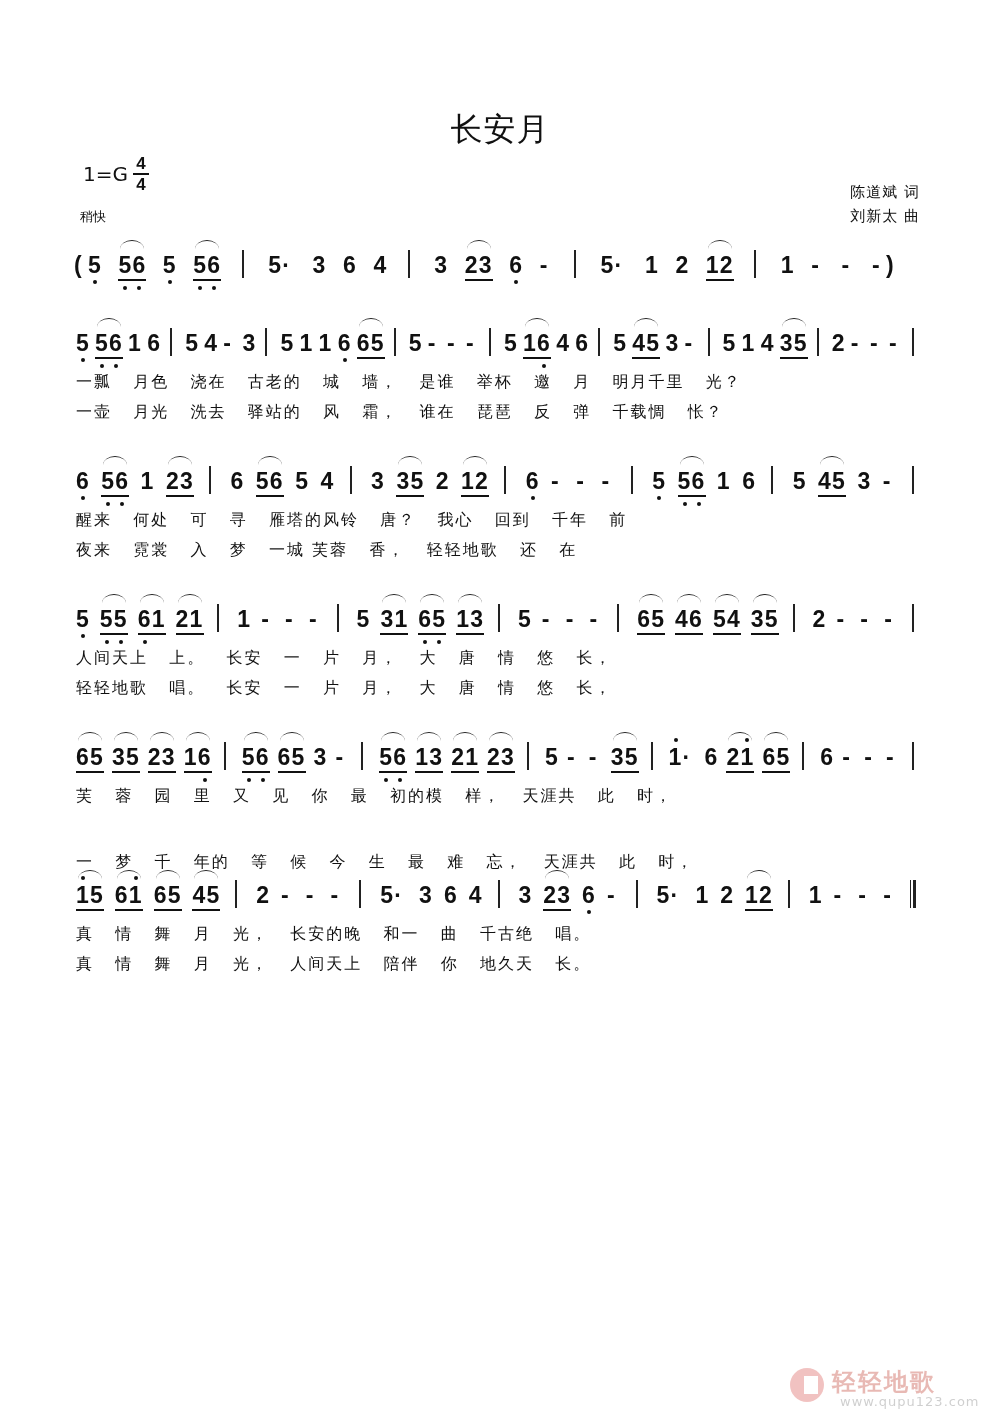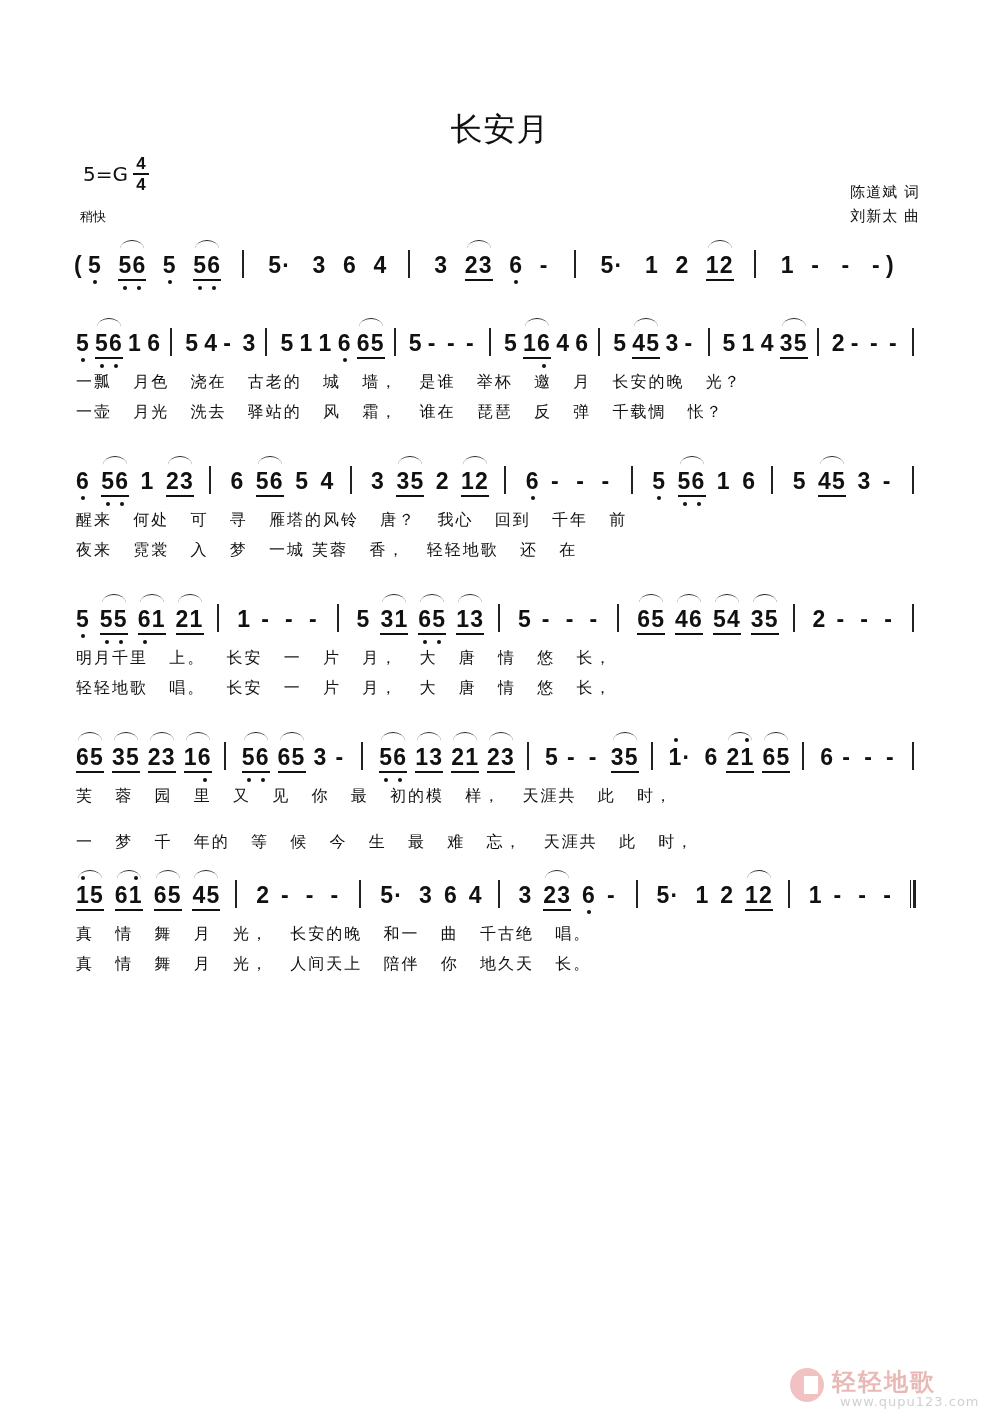--- a/index.html
+++ b/index.html
@@ -22,21 +22,21 @@
   .wm{position:absolute;left:790px;top:1366px;width:210px;height:45px;opacity:.35;}
   .wm .logo{position:absolute;left:0;top:2px;width:34px;height:34px;border-radius:50%;background:#d9534f;}
   .wm .logo:after{content:"";position:absolute;left:14px;top:8px;width:14px;height:18px;background:#fff;}
   .wm .cn{position:absolute;left:42px;top:0;font-size:24px;color:#c0392b;font-family:"DejaVu Serif",serif;font-weight:bold;letter-spacing:2px;}
   .wm .url{position:absolute;left:50px;top:28px;font-size:13px;color:#777;letter-spacing:1px;}
 </style>
 </head>
 <body>
 
 <div class="title">长安月</div>
-<div class="key">5=G</div>
+<div class="key">1=G</div>
 <div class="timesig">
   <div>4</div>
   <div class="line"></div>
   <div>4</div>
 </div>
 <div class="tempo">稍快</div>
 <div class="credit c1">陈道斌 词</div>
 <div class="credit c2">刘新太 曲</div>
 
 <div id="score">
@@ -141,21 +141,21 @@
     <div class="n" style="left: 779.7px; top: 330px;">3</div>
     <div class="n" style="left: 793.7px; top: 330px;">5</div>
     <div class="ul" style="left: 779.7px; top: 357px; width: 28px;"></div>
     <div class="slur" style="left: 781.7px; top: 318px; width: 24px; height: 8px;"></div>
     <div class="bar" style="left: 816.75px; top: 328px;"></div>
     <div class="n" style="left: 831.8px; top: 330px;">2</div>
     <div class="n" style="left: 850.85px; top: 330px;">-</div>
     <div class="n" style="left: 869.9px; top: 330px;">-</div>
     <div class="n" style="left: 888.95px; top: 330px;">-</div>
     <div class="bar" style="left: 912px; top: 328px;"></div>
-    <div class="lyr" style="left: 76px; top: 372px; width: 850px;">一瓢   月色   浇在   古老的   城   墙，   是谁   举杯   邀   月   长安的晚   光？</div>
+    <div class="lyr" style="left: 76px; top: 372px; width: 850px;">一瓢   月色   浇在   古老的   城   墙，   是谁   举杯   邀   月   明月千里   光？</div>
     <div class="lyr" style="left: 76px; top: 402px; width: 850px;">一壶   月光   洗去   驿站的   风   霜，   谁在   琵琶   反   弹   千载惆   怅？</div>
     <div class="n" style="left: 76px; top: 468px;">6</div>
     <div class="dot" style="left: 81px; top: 496px;"></div>
     <div class="n" style="left: 101.31px; top: 468px;">5</div>
     <div class="dot" style="left: 106.31px; top: 502px;"></div>
     <div class="n" style="left: 115.31px; top: 468px;">6</div>
     <div class="dot" style="left: 120.31px; top: 502px;"></div>
     <div class="ul" style="left: 101.31px; top: 495px; width: 28px;"></div>
     <div class="slur" style="left: 103.31px; top: 456px; width: 24px; height: 8px;"></div>
     <div class="n" style="left: 140.621px; top: 468px;">1</div>
@@ -269,21 +269,21 @@
     <div class="n" style="left: 750.828px; top: 606px;">3</div>
     <div class="n" style="left: 764.828px; top: 606px;">5</div>
     <div class="ul" style="left: 750.828px; top: 633px; width: 28px;"></div>
     <div class="slur" style="left: 752.828px; top: 594px; width: 24px; height: 8px;"></div>
     <div class="bar" style="left: 792.69px; top: 604px;"></div>
     <div class="n" style="left: 812.552px; top: 606px;">2</div>
     <div class="n" style="left: 836.414px; top: 606px;">-</div>
     <div class="n" style="left: 860.276px; top: 606px;">-</div>
     <div class="n" style="left: 884.138px; top: 606px;">-</div>
     <div class="bar" style="left: 912px; top: 604px;"></div>
-    <div class="lyr" style="left: 76px; top: 648px; width: 850px;">明月千里   上。   长安   一   片   月，   大   唐   情   悠   长，</div>
+    <div class="lyr" style="left: 76px; top: 648px; width: 850px;">人间天上   上。   长安   一   片   月，   大   唐   情   悠   长，</div>
     <div class="lyr" style="left: 76px; top: 678px; width: 850px;">轻轻地歌   唱。   长安   一   片   月，   大   唐   情   悠   长，</div>
     <div class="n" style="left: 76px; top: 744px;">6</div>
     <div class="n" style="left: 90px; top: 744px;">5</div>
     <div class="ul" style="left: 76px; top: 771px; width: 28px;"></div>
     <div class="slur" style="left: 78px; top: 732px; width: 24px; height: 8px;"></div>
     <div class="n" style="left: 111.931px; top: 744px;">3</div>
     <div class="n" style="left: 125.931px; top: 744px;">5</div>
     <div class="ul" style="left: 111.931px; top: 771px; width: 28px;"></div>
     <div class="slur" style="left: 113.931px; top: 732px; width: 24px; height: 8px;"></div>
     <div class="n" style="left: 147.862px; top: 744px;">2</div>
@@ -349,21 +349,21 @@
     <div class="n" style="left: 776.414px; top: 744px;">5</div>
     <div class="ul" style="left: 762.414px; top: 771px; width: 28px;"></div>
     <div class="slur" style="left: 764.414px; top: 732px; width: 24px; height: 8px;"></div>
     <div class="bar" style="left: 802.345px; top: 742px;"></div>
     <div class="n" style="left: 820.276px; top: 744px;">6</div>
     <div class="n" style="left: 842.207px; top: 744px;">-</div>
     <div class="n" style="left: 864.138px; top: 744px;">-</div>
     <div class="n" style="left: 886.069px; top: 744px;">-</div>
     <div class="bar" style="left: 912px; top: 742px;"></div>
     <div class="lyr" style="left: 76px; top: 786px; width: 850px;">芙   蓉   园   里   又   见   你   最   初的模   样，   天涯共   此   时，</div>
-    <div class="lyr" style="left: 76px; top: 832px; width: 850px;">一   梦   千   年的   等   候   今   生   最   难   忘，   天涯共   此   时，</div>
+    <div class="lyr" style="left: 76px; top: 852px; width: 850px;">一   梦   千   年的   等   候   今   生   最   难   忘，   天涯共   此   时，</div>
     <div class="n" style="left: 76px; top: 882px;">1</div>
     <div class="dot" style="left: 81px; top: 876px;"></div>
     <div class="n" style="left: 90px; top: 882px;">5</div>
     <div class="ul" style="left: 76px; top: 909px; width: 28px;"></div>
     <div class="slur" style="left: 78px; top: 870px; width: 24px; height: 8px;"></div>
     <div class="n" style="left: 114.828px; top: 882px;">6</div>
     <div class="n" style="left: 128.828px; top: 882px;">1</div>
     <div class="dot" style="left: 133.828px; top: 876px;"></div>
     <div class="ul" style="left: 114.828px; top: 909px; width: 28px;"></div>
     <div class="slur" style="left: 116.828px; top: 870px; width: 24px; height: 8px;"></div>

